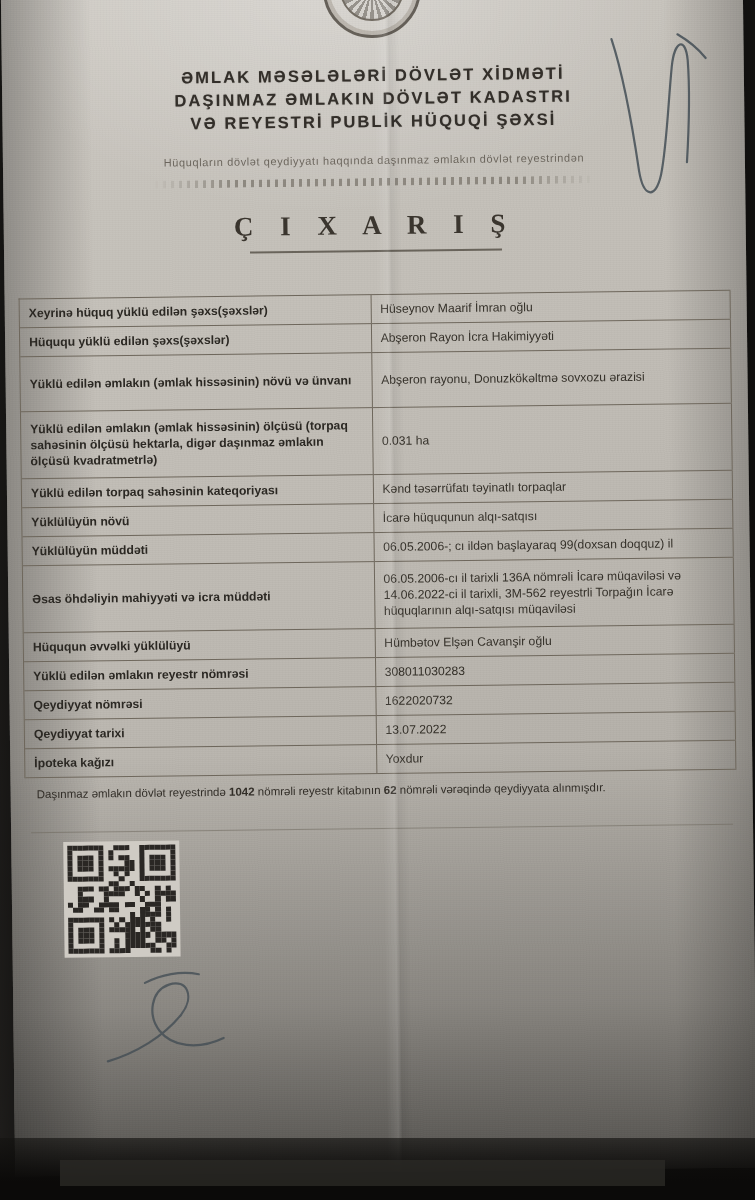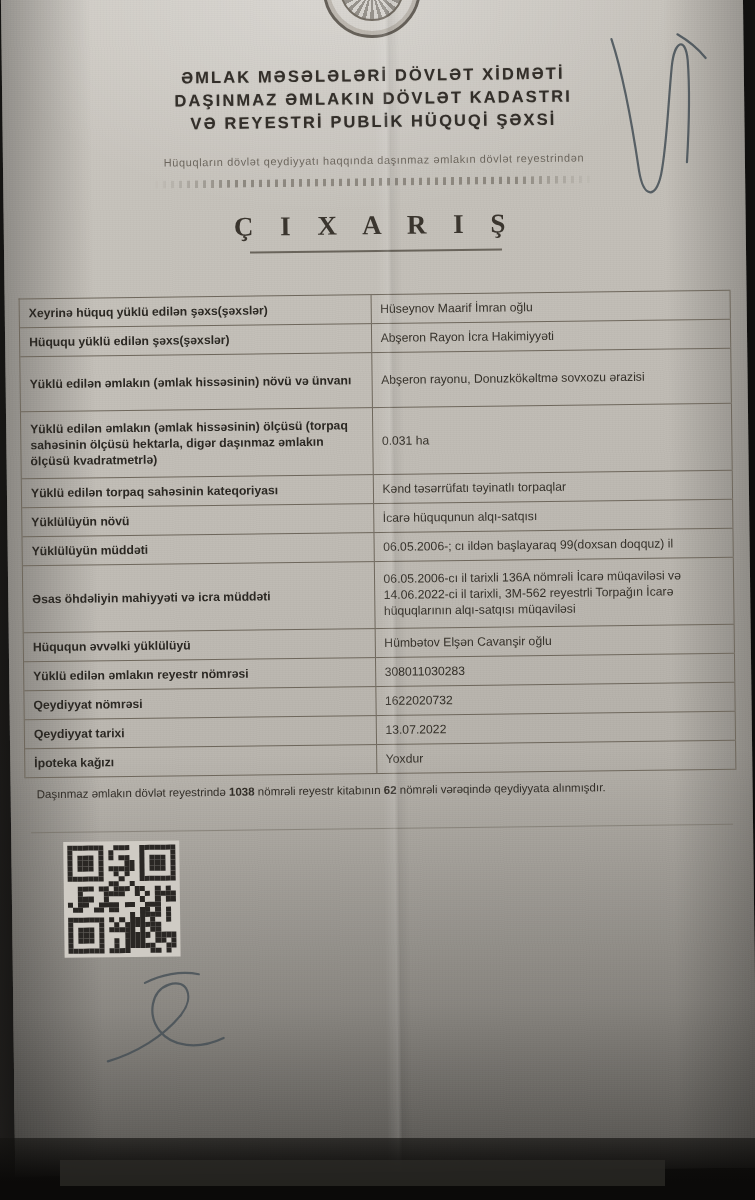--- a/index.html
+++ b/index.html
@@ -396,21 +396,21 @@
 
         <div class="row">
           <div class="cell-l">İpoteka kağızı</div>
           <div class="cell-r">Yoxdur</div>
         </div>
 
       </div>
 
       <div class="footnote">
         <span>Daşınmaz əmlakın dövlət reyestrində</span>
-        <b>1038</b>
+        <b>1042</b>
         <span>nömrəli reyestr kitabının</span>
         <b>62</b>
         <span>nömrəli vərəqində qeydiyyata alınmışdır.</span>
       </div>
       <div class="foot-rule"></div>
 
       <div class="qr">
         <div class="qr-grid" id="qr-grid">
             <i class="on"></i>
             <i class="on"></i>

